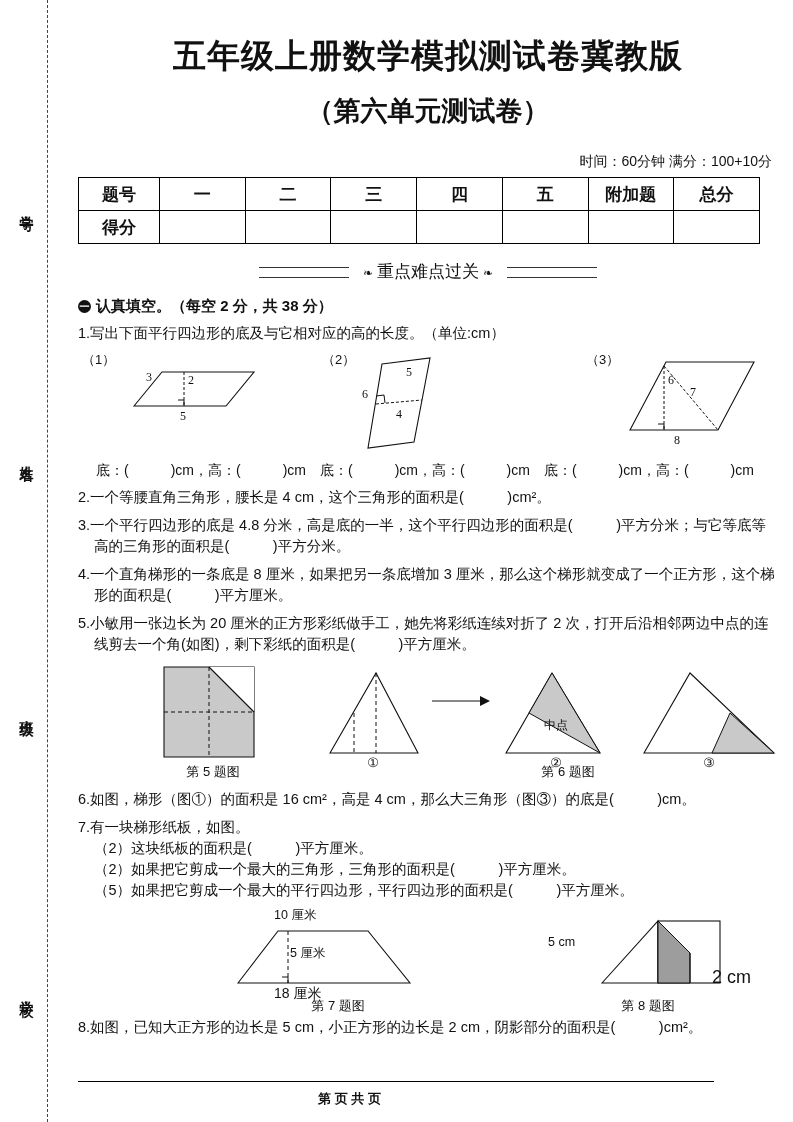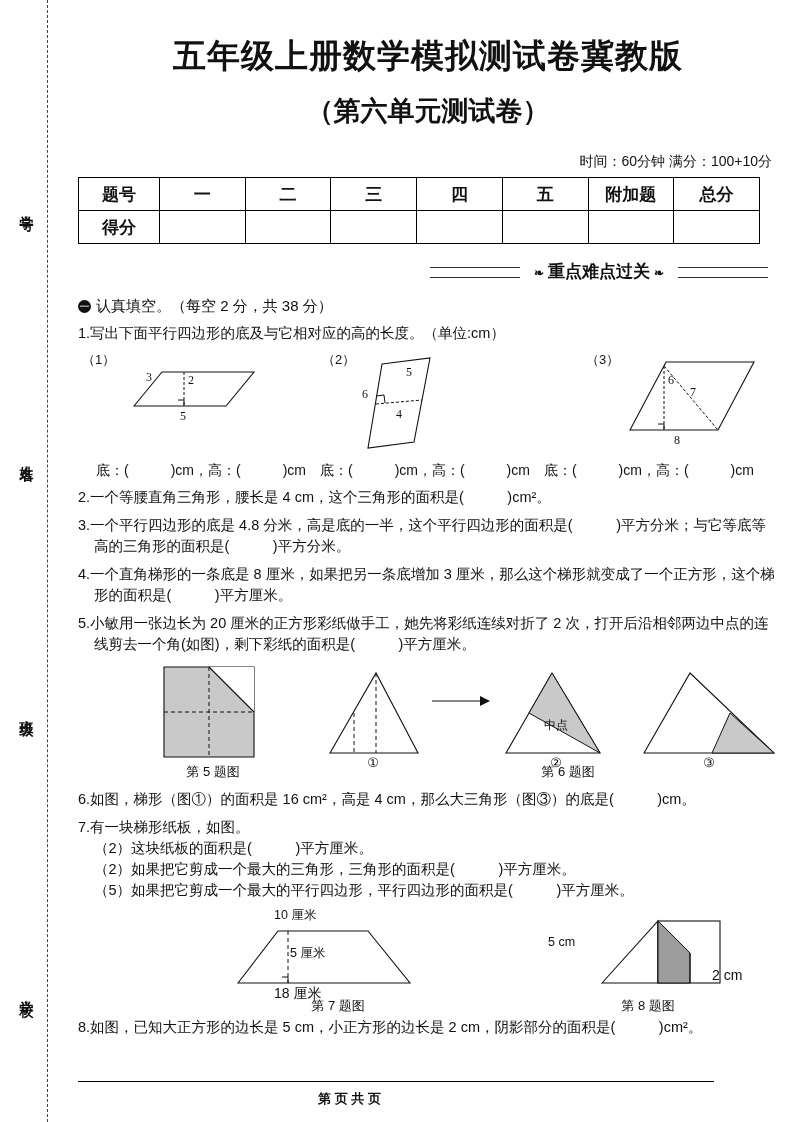--- a/index.html
+++ b/index.html
@@ -64,38 +64,38 @@
     height:30px;
     text-align:center;
     font-family:"Liberation Sans", sans-serif;
     font-weight:bold;
     font-size:17px;
   }
   table.score td.first{width:78px;}
 
   .sec-head{
     margin-top:16px;
-    text-align:right;
-    font-family:"Liberation Sans", sans-serif;
-    font-weight:bold;
+    text-align:center;
+    font-family:"Liberation Sans", sans-serif;
+    font-weight:normal;
     font-size:17px;
     position:relative;
   }
   .sec-head .deco{
     display:inline-block;vertical-align:middle;
     width:90px;height:9px;
     border-top:1px solid #333;border-bottom:1px solid #333;
     margin:0 10px;
   }
   .sec-head .dia{display:inline-block;margin:0 4px;font-size:12px;}
 
   .q-head{
     margin-top:14px;
     font-family:"Liberation Sans", sans-serif;
-    font-weight:normal;
+    font-weight:bold;
     font-size:15px;
   }
   .q-head .circ{
     display:inline-block;width:13px;height:13px;border-radius:50%;
     background:#111;color:#fff;font-size:10px;line-height:13px;text-align:center;
     margin-right:5px;vertical-align:1px;
   }
 
   .q{
     font-size:14.5px;
@@ -295,21 +295,21 @@
       <div style="position:absolute;left:212px;top:38px;font-size:12.5px;font-family:'Liberation Sans',sans-serif;">5 厘米</div>
       <div style="position:absolute;left:196px;top:78px;font-size:14px;font-family:'Liberation Sans',sans-serif;">18 厘米</div>
 
       <svg width="130" height="84" style="position:absolute;left:520px;top:4px;">
         <rect x="60" y="10" width="62" height="62" fill="none" stroke="#111" stroke-width="1.1"></rect>
         <polygon points="4,72 60,10 60,72" fill="none" stroke="#111" stroke-width="1.1"></polygon>
         <polygon points="60,10 92,42 92,72 60,72" fill="#9d9d9d" stroke="#111" stroke-width="1"></polygon>
         <line x1="92" y1="42" x2="92" y2="72" stroke="#111" stroke-width="1"></line>
       </svg>
       <div style="position:absolute;left:470px;top:28px;font-size:12.5px;font-family:'Liberation Sans',sans-serif;">5 cm</div>
-      <div style="position:absolute;left:634px;top:60px;font-size:14px;font-family:'Liberation Sans',sans-serif;">2 cm</div>
+      <div style="position:absolute;left:634px;top:60px;font-size:18px;font-family:'Liberation Sans',sans-serif;">2 cm</div>
 
       <div class="figcap" style="position:absolute;left:160px;top:90px;width:200px;">第 7 题图</div>
       <div class="figcap" style="position:absolute;left:470px;top:90px;width:200px;">第 8 题图</div>
     </div>
 
     <div class="q" style="margin-top:14px;">
       <span class="ind"><span>8.</span><span>如图，已知大正方形的边长是 5 cm，小正方形的边长是 2 cm，阴影部分的面积是(　　　)cm²。</span></span>
     </div>
 
   </div>

